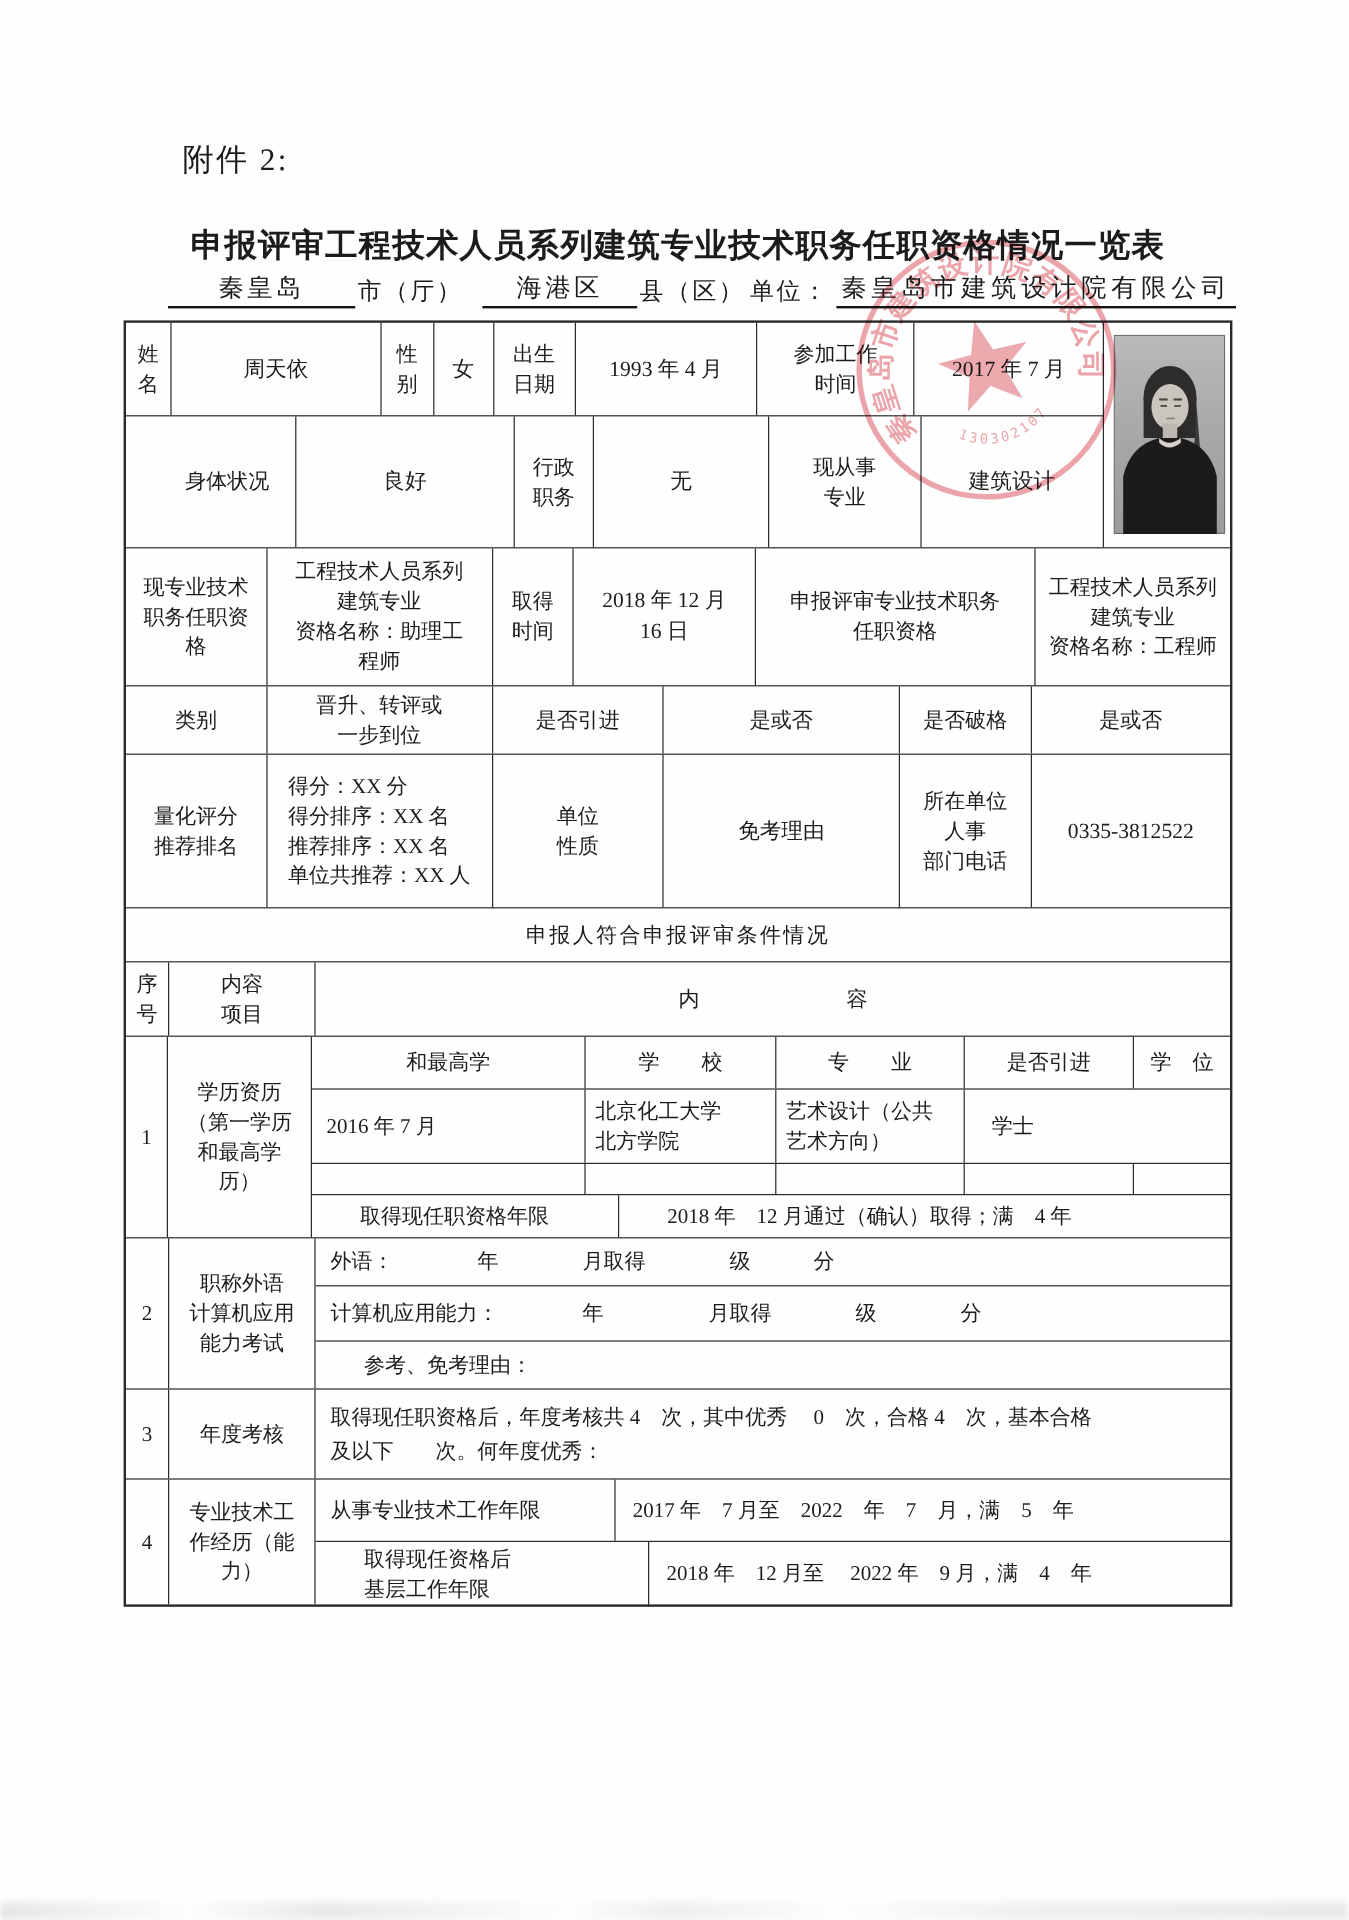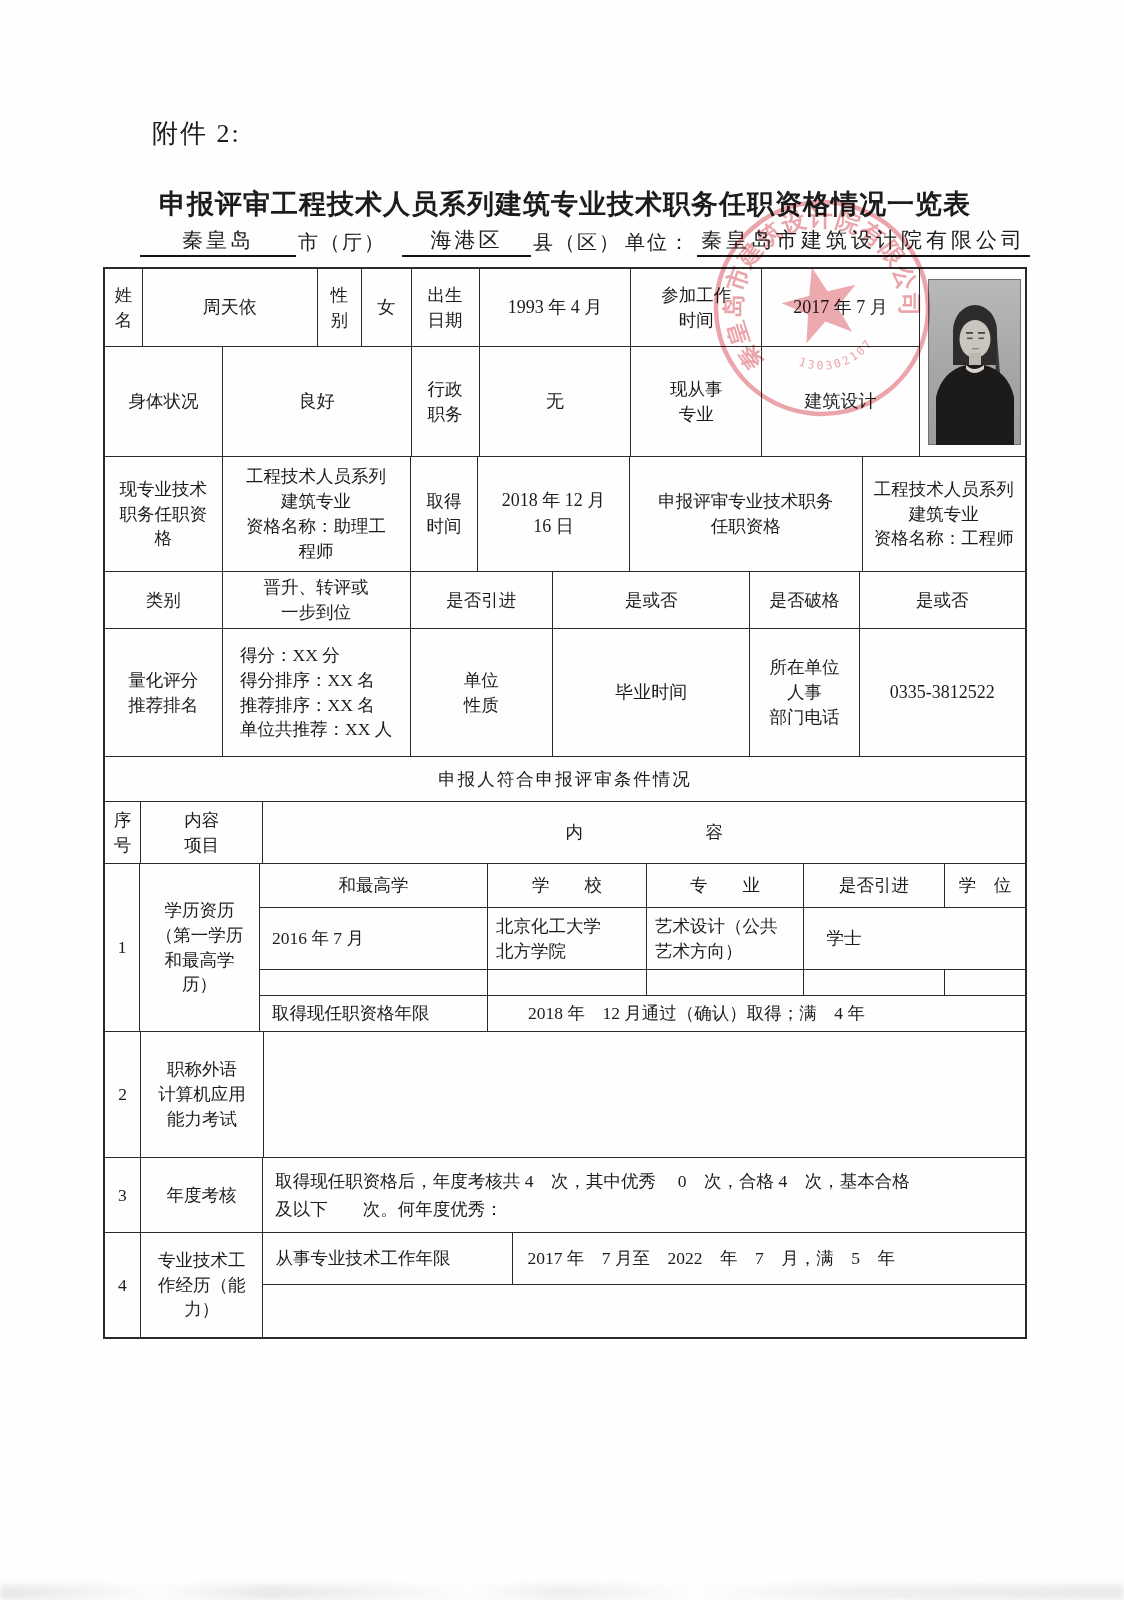--- a/index.html
+++ b/index.html
@@ -34,21 +34,21 @@
   .c{
     display:flex; align-items:center; justify-content:center; text-align:center;
     border-right:1.6px solid var(--ln); white-space:pre-line; padding:2px 4px;
   }
   .c.cl{ border-right:none;font-family:Liberation Serif, serif; }
   .c.al{ justify-content:flex-start; text-align:left; padding-left:12px; }
   .band{ display:flex; border-bottom:1.6px solid var(--ln); }
   .band.last{ border-bottom:none; }
   .stack{ display:flex; flex-direction:column; }
   .srow{ display:flex; border-bottom:1.6px solid var(--ln); flex:0 0 auto; }
-  .srow.slast{ border-bottom:none; flex:1 1 auto; }
+  .srow.slast{ border-bottom:none; flex:1 1 auto;padding-left:28px; }
   .v{ font-size:18px; }
   .photo-cell{ width:109px; position:relative; }
   .left-part{ border-right:1.6px solid var(--ln); }
   .photo{
     position:absolute; left:8px; top:10px; width:93px; height:166px;
     background:linear-gradient(180deg,#b9b9b9,#a6a6a6 55%,#9c9c9c);
     box-shadow:0 0 0 1px #6f6f6f inset;
   }
   .scoring-lines{ text-align:left; }
 
@@ -162,21 +162,21 @@
 
   <div class="row" style="height:128px">
     <div class="c" style="width:118px">量化评分
 推荐排名</div>
     <div class="c scoring-lines" style="width:189px">得分：XX 分
 得分排序：XX 名
 推荐排序：XX 名
 单位共推荐：XX 人</div>
     <div class="c" style="width:143px">单位
 性质</div>
-    <div class="c v" style="width:198px">毕业时间</div>
+    <div class="c v" style="width:198px">免考理由</div>
     <div class="c" style="width:110px">所在单位
 人事
 部门电话</div>
     <div class="c v cl" style="width:166px">0335-3812522</div>
   </div>
 
   <div class="row" style="height:45px">
     <div class="c cl" style="width:100%; letter-spacing:2px;">申报人符合申报评审条件情况</div>
   </div>
 
@@ -222,38 +222,54 @@
         <div class="c al cl" style="flex:1; padding-left:40px">2018 年　12 月通过（确认）取得；满　4 年</div>
       </div>
     </div>
   </div>
 
   <div class="band" style="height:126px">
     <div class="c" style="width:36px">2</div>
     <div class="c" style="width:123px">职称外语
 计算机应用
 能力考试</div>
+    <div class="stack" style="width:765px">
+      <div class="srow" style="height:40px">
+        <div class="c al cl" style="flex:1">外语：　　　　年　　　　月取得　　　　级　　　分</div>
+      </div>
+      <div class="srow" style="height:46px">
+        <div class="c al cl" style="flex:1">计算机应用能力：　　　　年　　　　　月取得　　　　级　　　　分</div>
+      </div>
+      <div class="srow slast">
+        <div class="c al cl" style="flex:1">参考、免考理由：</div>
+      </div>
+    </div>
   </div>
 
   <div class="band" style="height:75px">
     <div class="c" style="width:36px">3</div>
     <div class="c" style="width:123px">年度考核</div>
     <div class="c al cl" style="width:765px; line-height:1.6">取得现任职资格后，年度考核共 4　次，其中优秀　 0　次，合格 4　次，基本合格
 及以下　　次。何年度优秀：</div>
   </div>
 
   <div class="band last" style="height:104px">
     <div class="c" style="width:36px">4</div>
     <div class="c" style="width:123px">专业技术工
 作经历（能
 力）</div>
     <div class="stack" style="width:765px">
       <div class="srow" style="height:52px">
         <div class="c al" style="width:250px">从事专业技术工作年限</div>
         <div class="c al cl" style="flex:1; padding-left:14px">2017 年　7 月至　2022　年　7　月，满　5　年</div>
+      </div>
+      <div class="srow slast">
+        <div class="c al" style="width:250px">取得现任资格后
+基层工作年限</div>
+        <div class="c al cl" style="flex:1; padding-left:14px">2018 年　12 月至　 2022 年　9 月，满　4　年</div>
       </div>
     </div>
   </div>
 
 </div>
 
 <svg class="seal" viewBox="0 0 246 246">
   <defs>
     <path id="sealArcTop" d="M 55 163 A 80 80 0 1 1 191 163" fill="none"></path>
     <path id="sealArcBottom" d="M 83 170 A 62 62 0 0 0 163 170" fill="none"></path>

